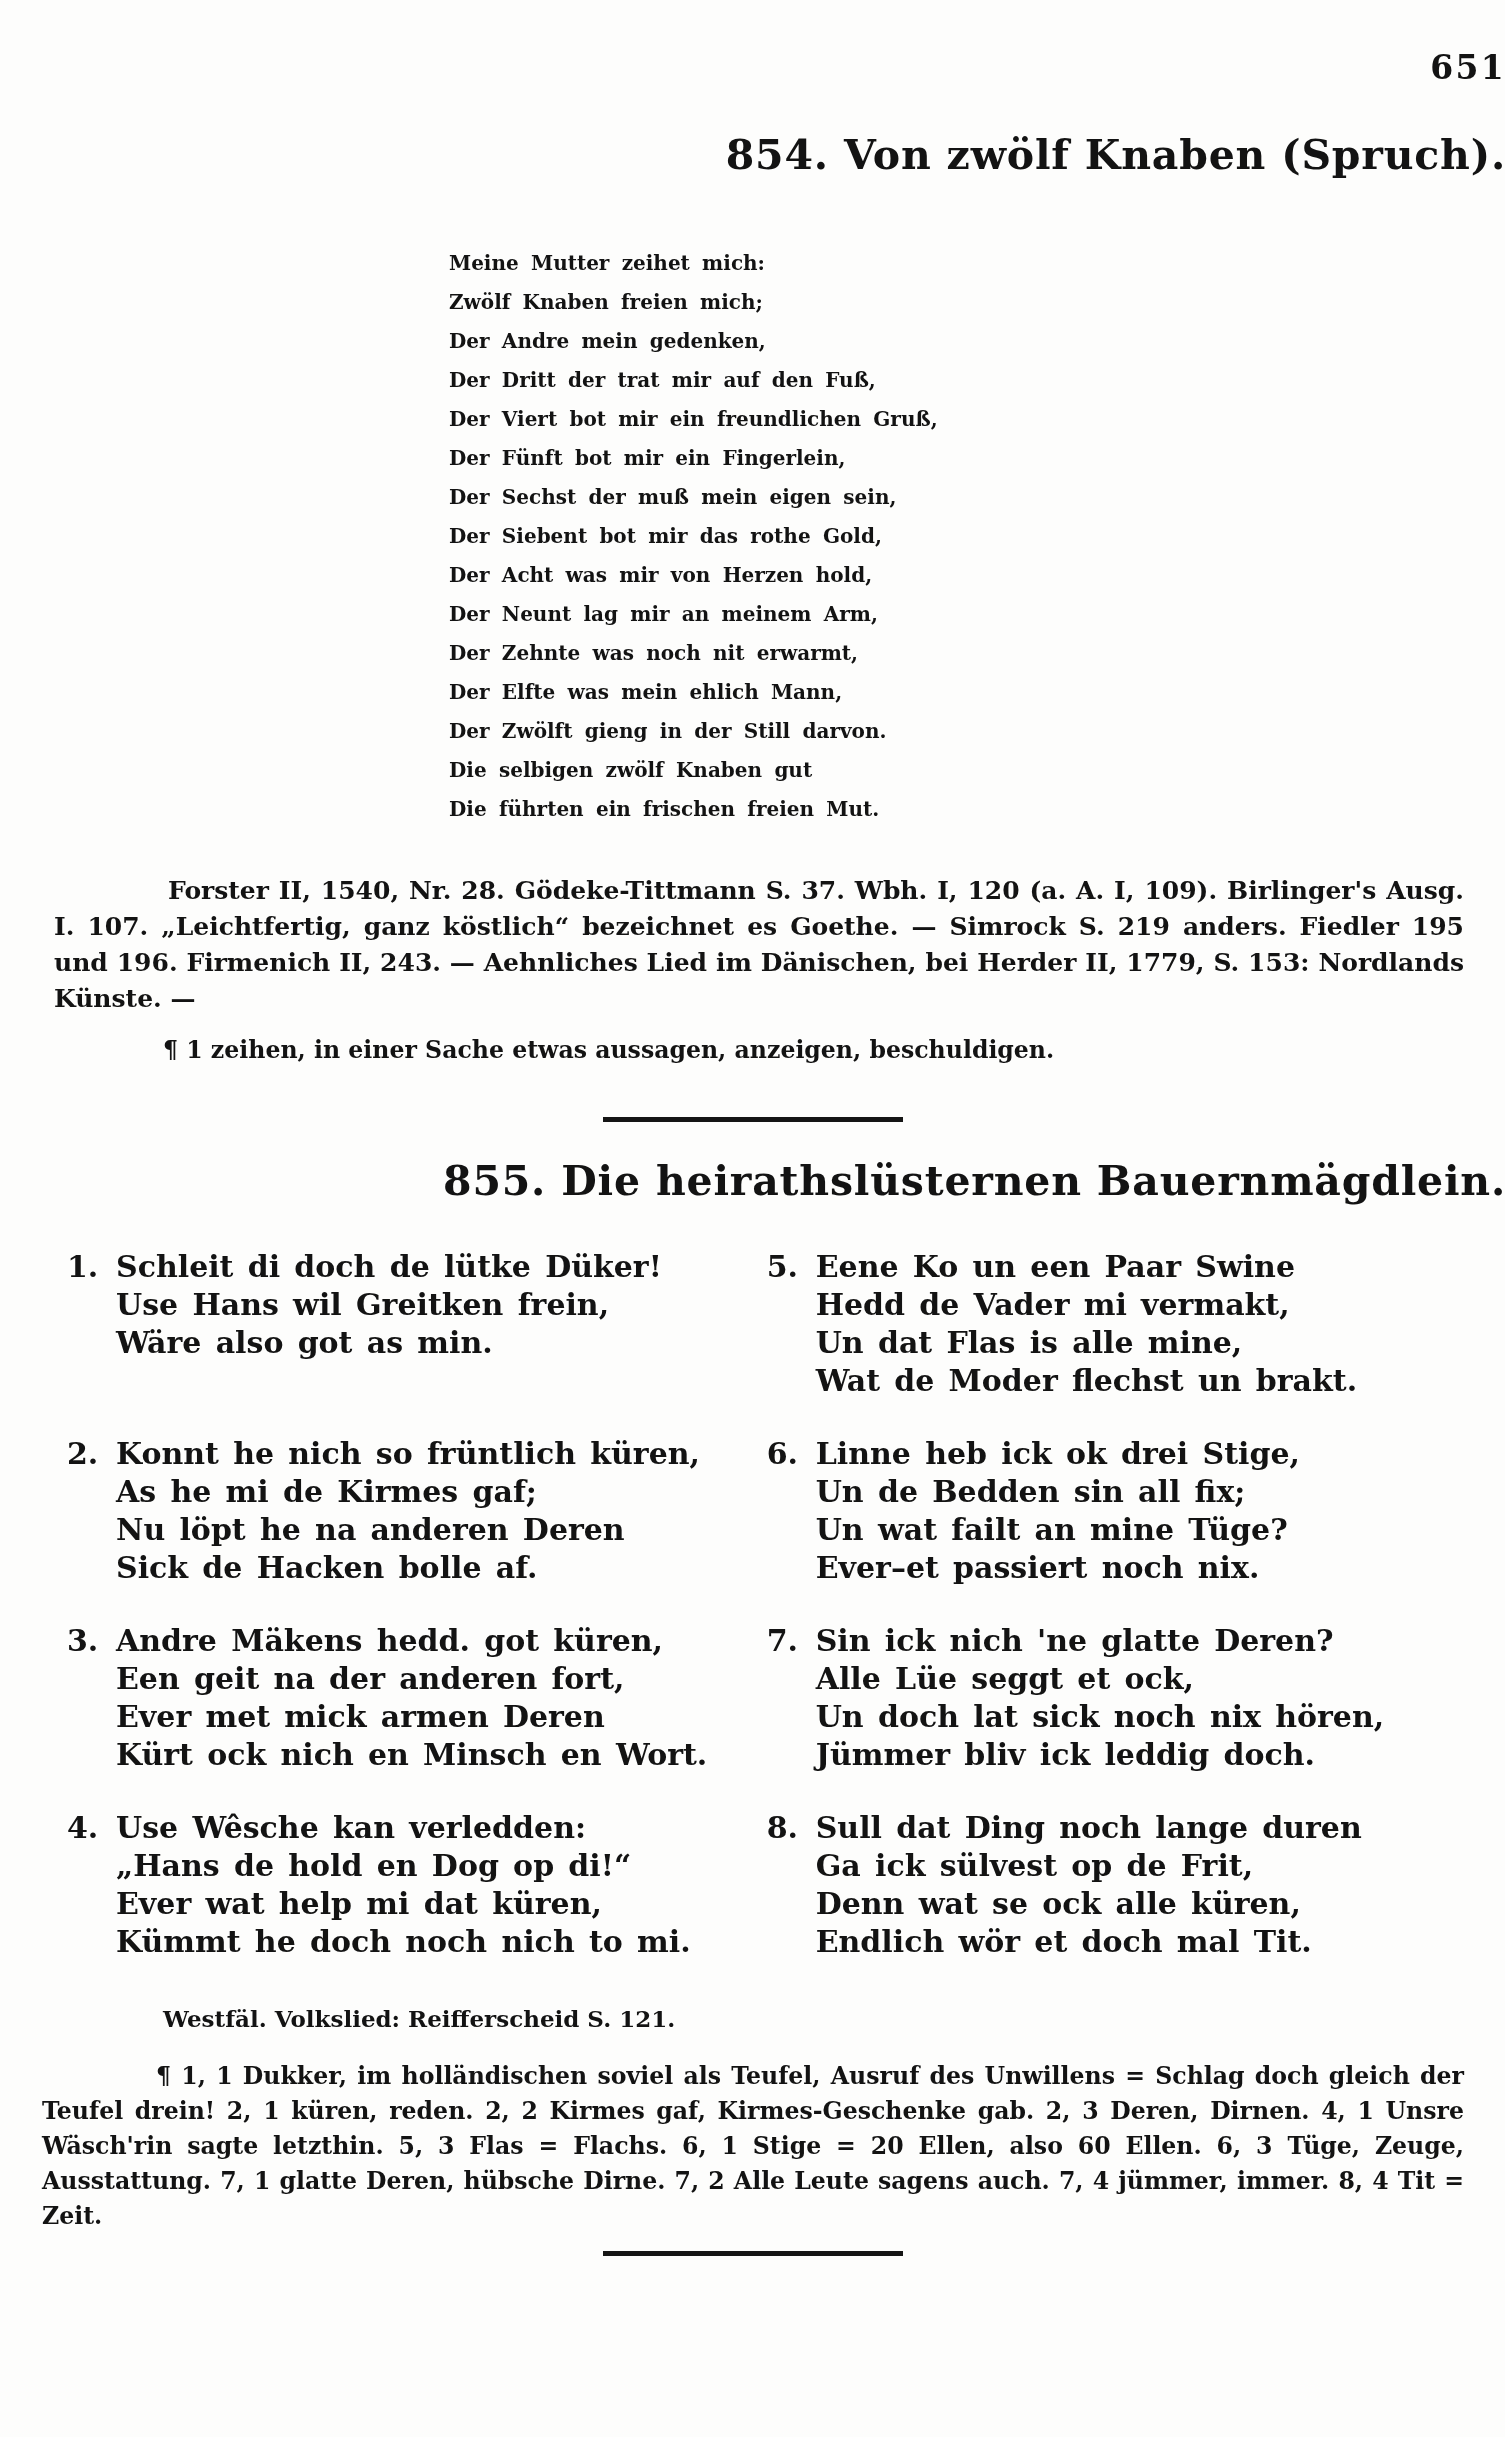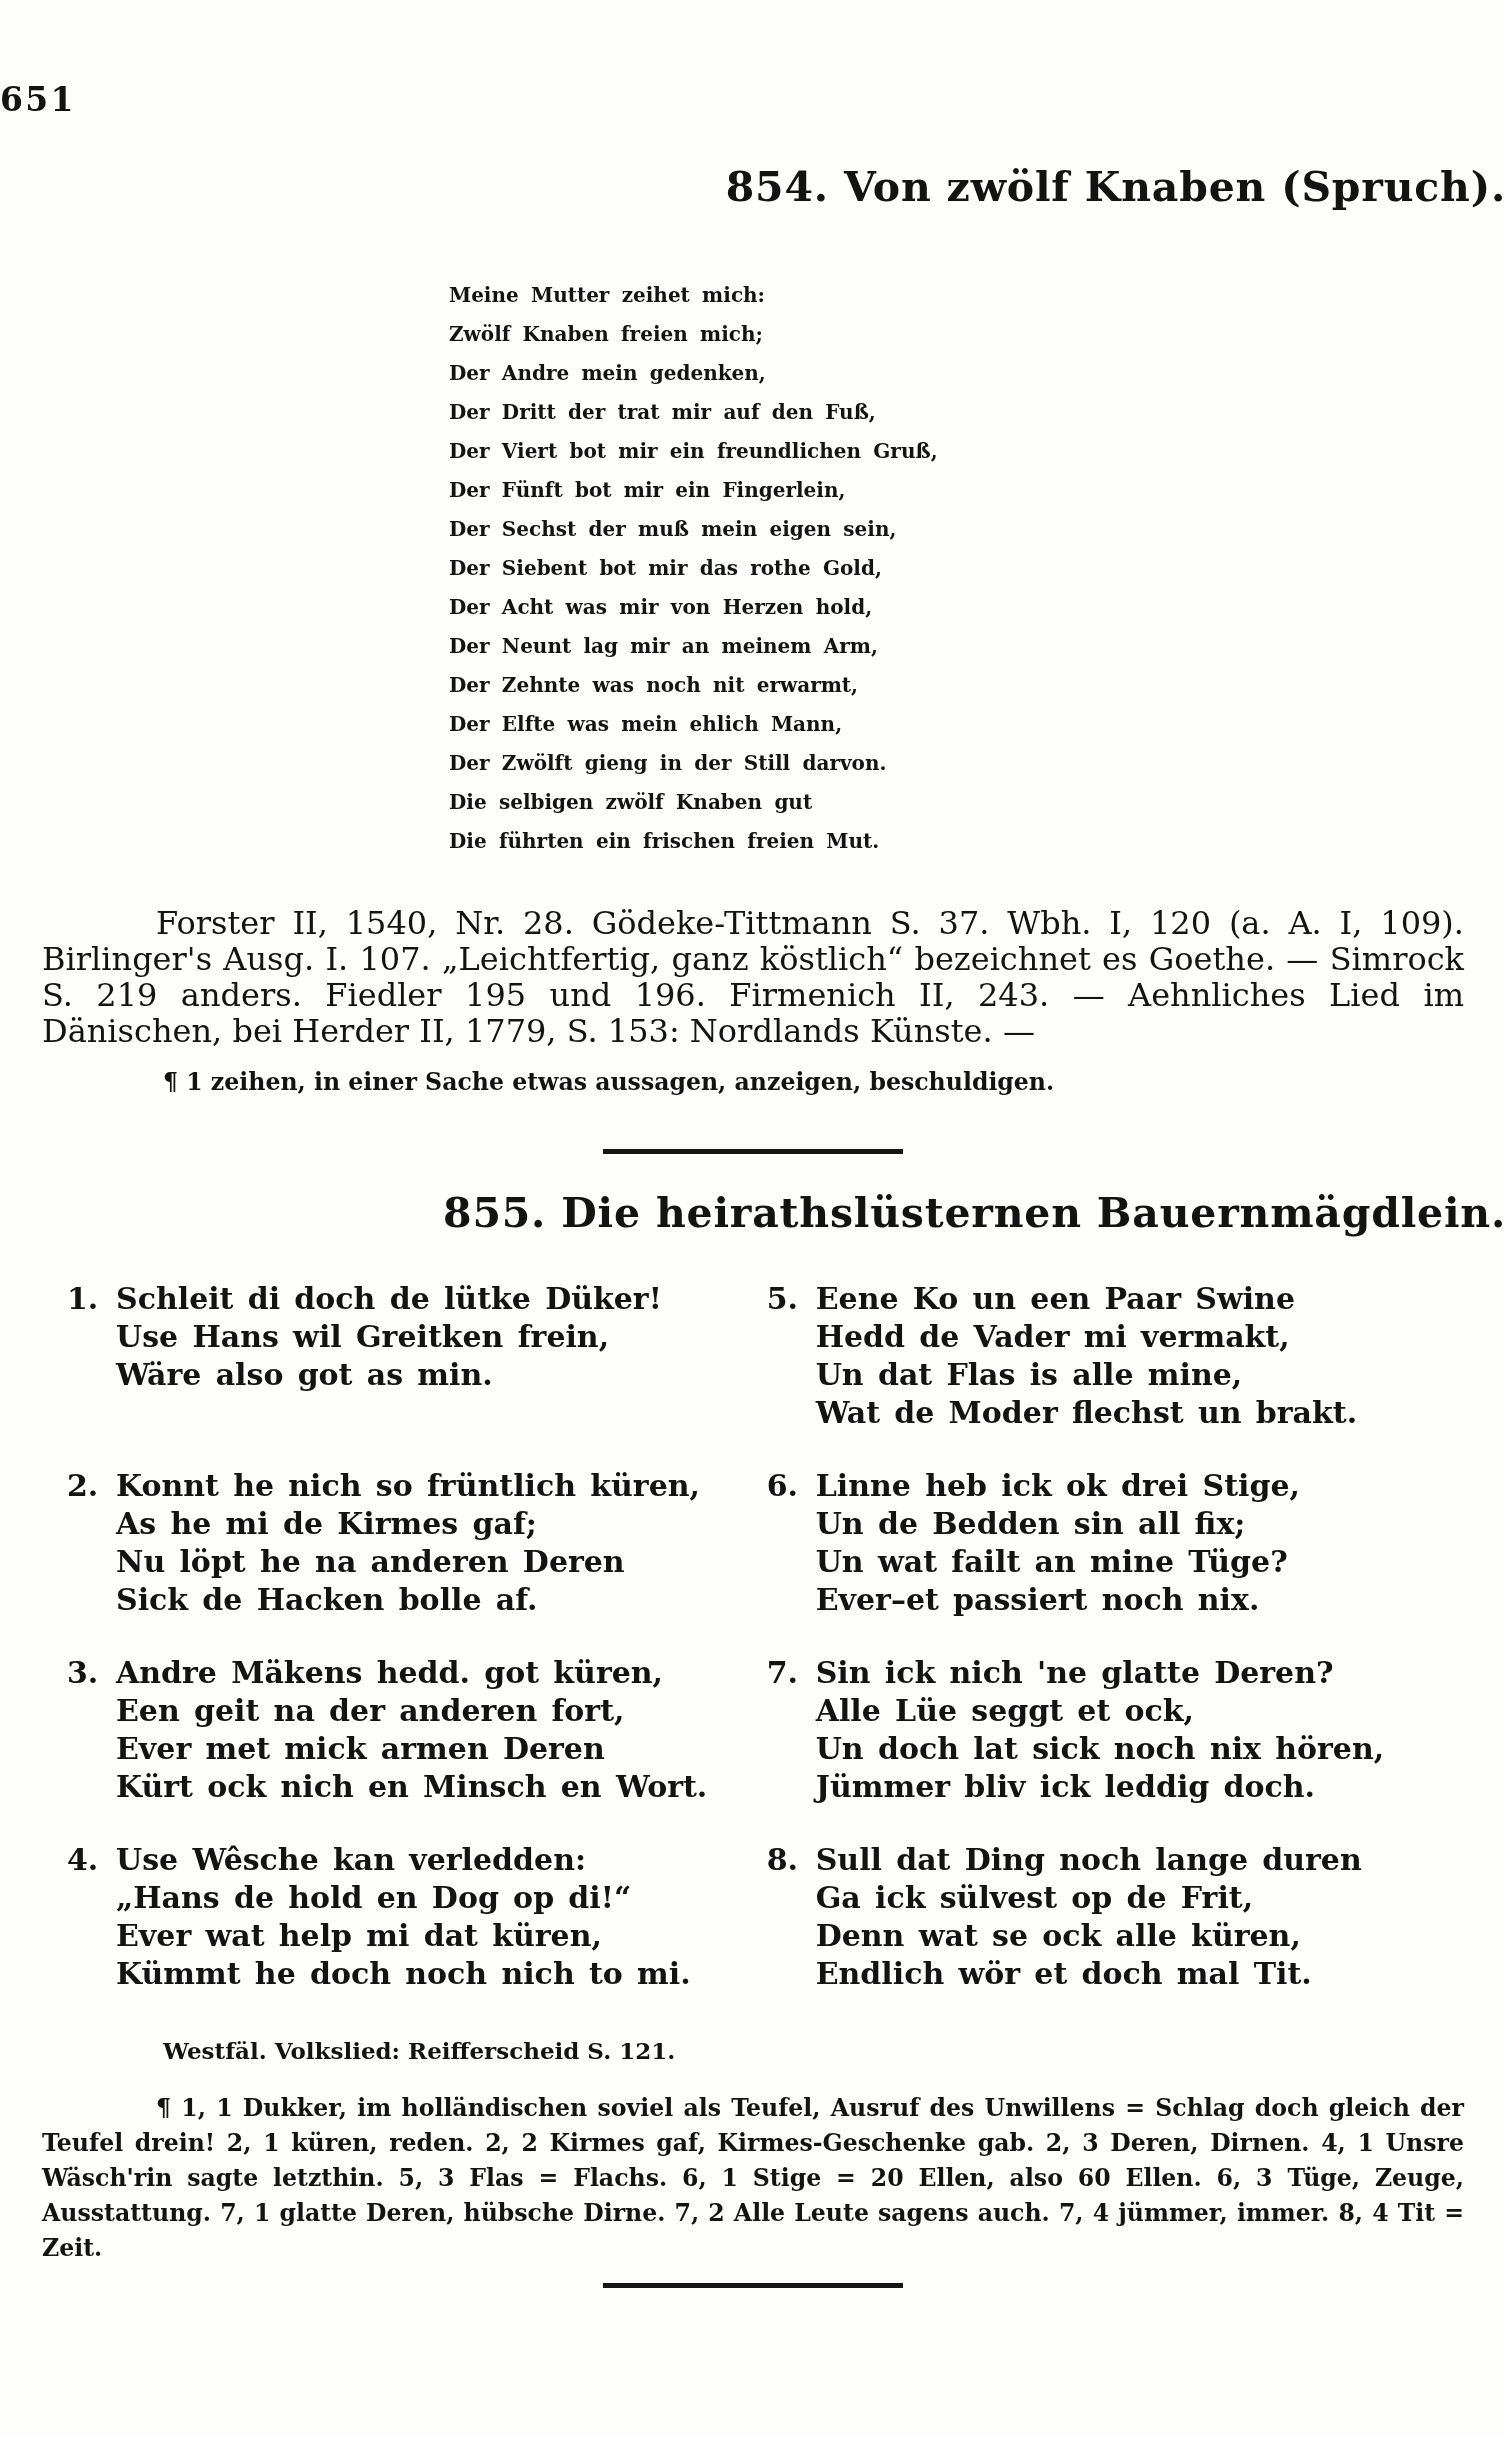--- a/index.html
+++ b/index.html
@@ -2,35 +2,35 @@
 <html style="font-size:12px"><head>
 <meta charset="utf-8">
 <style>
   html,body { margin:0; padding:0; background:#ffffff; }
   .page {
     width:1506px; height:2438px; margin:0 auto; background:#fdfdfc;
     color:#131313; font-family:"DejaVu Serif", serif; overflow:hidden;
     position:relative; box-sizing:border-box;
   }
   .page-number {
-    padding-top:80px; text-align:left;
-    font-size:33px; font-weight:700; letter-spacing:2.3px;
+    padding-top:40px; text-align:right;
+    font-size:33px; font-weight:700; letter-spacing:2.3px;margin-top:8px;
   }
   .song-title {
     margin:44px 0 0; text-align:right;
     font-size:41px; font-weight:700; letter-spacing:0.8px;
   }
   .poem {
     margin:65px 0 0 449px;
     font-size:20px; line-height:39px; font-weight:700; word-spacing:5.3px;
     white-space:nowrap;
   }
   .refs {
-    margin:44px 42px 0 42px; text-align:justify; text-indent:114px;
-    font-size:32px; line-height:36px; font-weight:400;
+    margin:44px 42px 0 54px; text-align:justify; text-indent:114px;
+    font-size:25px; line-height:36px; font-weight:700;
   }
   .note {
     margin:15px 42px 0 163px;
     font-size:23.6px; line-height:36px; font-weight:700;
   }
   .divider {
     border:none; border-top:5.3px solid #151515;
     width:300px; margin:49px auto 0 auto;
   }
   .divider.bottom { margin-top:16.7px; }

